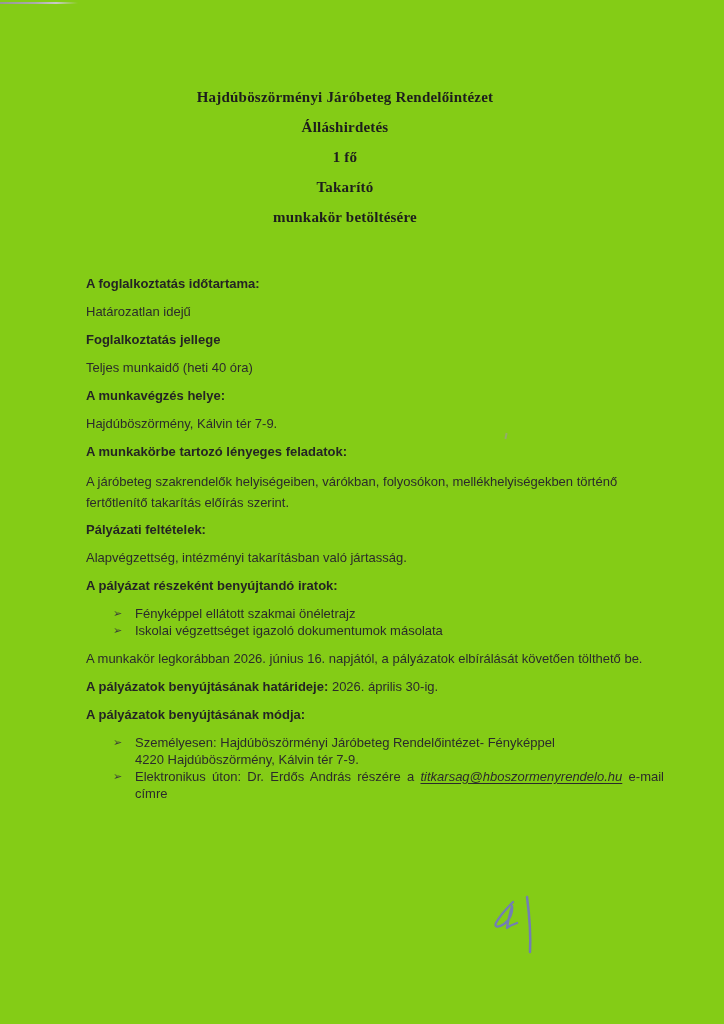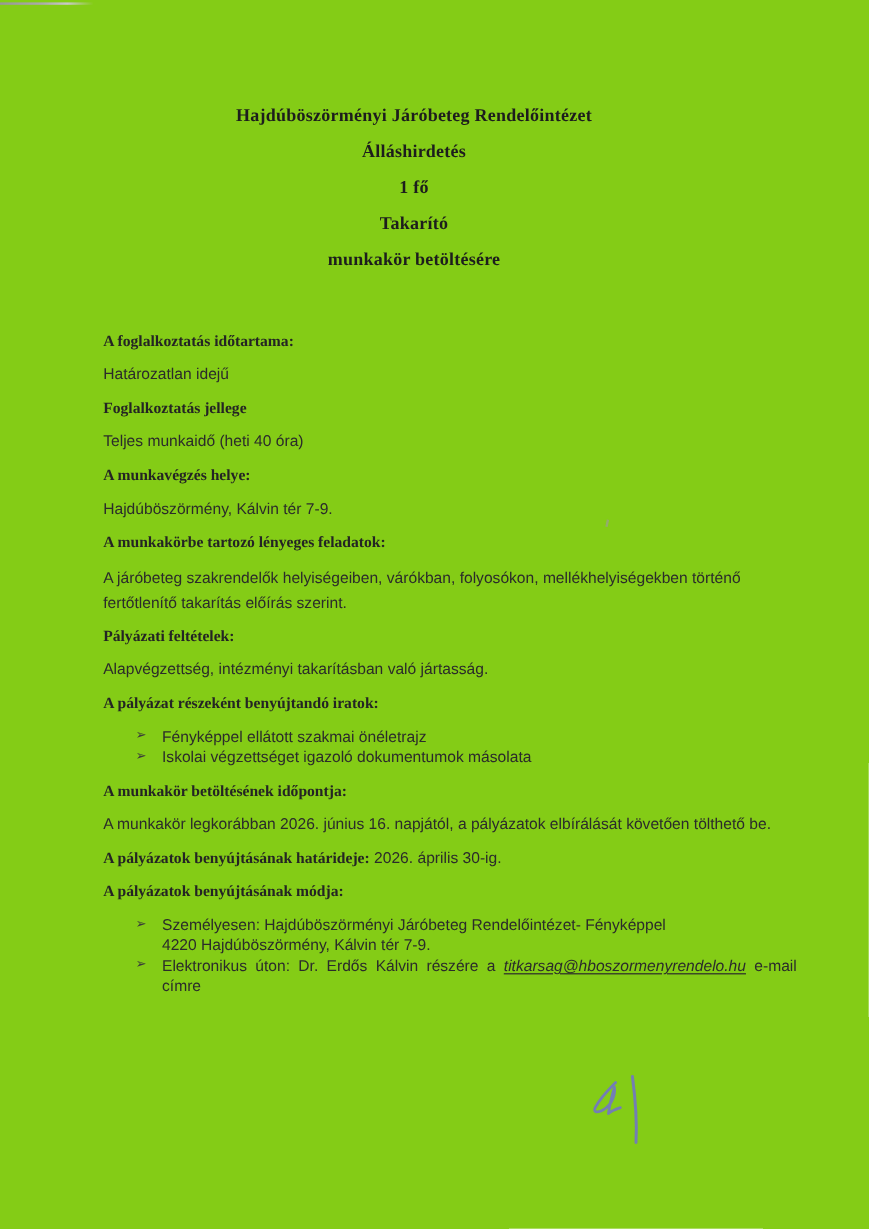--- a/index.html
+++ b/index.html
@@ -25,21 +25,21 @@
     text-align: center;
     font-family: "Liberation Serif", serif;
     font-weight: bold;
     font-size: 15px;
     color: #1d1d1d;
     margin-bottom: 50px;
     letter-spacing: 0.2px;
   }
   .title-block p { margin: 0 0 15px 0; line-height: 15px; }
   .body-text p { margin: 0 0 11px 0; line-height: 17px; }
-  .label { font-weight: bold; color: #242424; font-family: Liberation Serif, serif; }
+  .label { font-weight: bold; color: #242424; }
   .para-2l { line-height: 21px !important; margin-bottom: 8px !important; }
   ul.arrow-list {
     list-style: none;
     margin: 0 0 11px 0; padding: 0;
   }
   ul.arrow-list li {
     position: relative;
     padding-left: 49px;
     line-height: 17px;
     margin: 0;
@@ -113,35 +113,34 @@
         <li>
           <span class="bullet">➢</span>
           <span>Fényképpel ellátott szakmai önéletrajz</span>
         </li>
         <li>
           <span class="bullet">➢</span>
           <span>Iskolai végzettséget igazoló dokumentumok másolata</span>
         </li>
       </ul>
 
-      <p class="label">A munkakör betöltésének időpontja:</p>
       <p>A munkakör legkorábban 2026. június 16. napjától, a pályázatok elbírálását követően tölthető be.</p>
 
       <p><span class="label">A pályázatok benyújtásának határideje:</span> <span>2026. április 30-ig.</span></p>
 
       <p class="label">A pályázatok benyújtásának módja:</p>
       <ul class="arrow-list">
         <li>
           <span class="bullet">➢</span>
           <span>Személyesen: Hajdúböszörményi Járóbeteg Rendelőintézet- Fényképpel</span><br>
           <span>4220 Hajdúböszörmény, Kálvin tér 7-9.</span>
         </li>
         <li class="justify">
           <span class="bullet">➢</span>
-          <span>Elektronikus úton: Dr. Erdős Kálvin részére a</span>
+          <span>Elektronikus úton: Dr. Erdős András részére a</span>
           <span class="email-link">titkarsag@hboszormenyrendelo.hu</span>
           <span>e-mail címre</span>
         </li>
       </ul>
 
     </div>
   </div>
 
   <svg class="handwriting" viewBox="0 0 70 75" xmlns="http://www.w3.org/2000/svg">
     <path d="M 28 14 C 23 19 14 29 11 35 C 9 39 13 40 19 36 C 25 32 28 24 27 18 C 25 25 23 33 22 40 C 24 38 29 36 32 35" fill="none" stroke="#7277c2" stroke-width="2.3" stroke-linecap="round" stroke-linejoin="round" opacity="0.92"></path>

